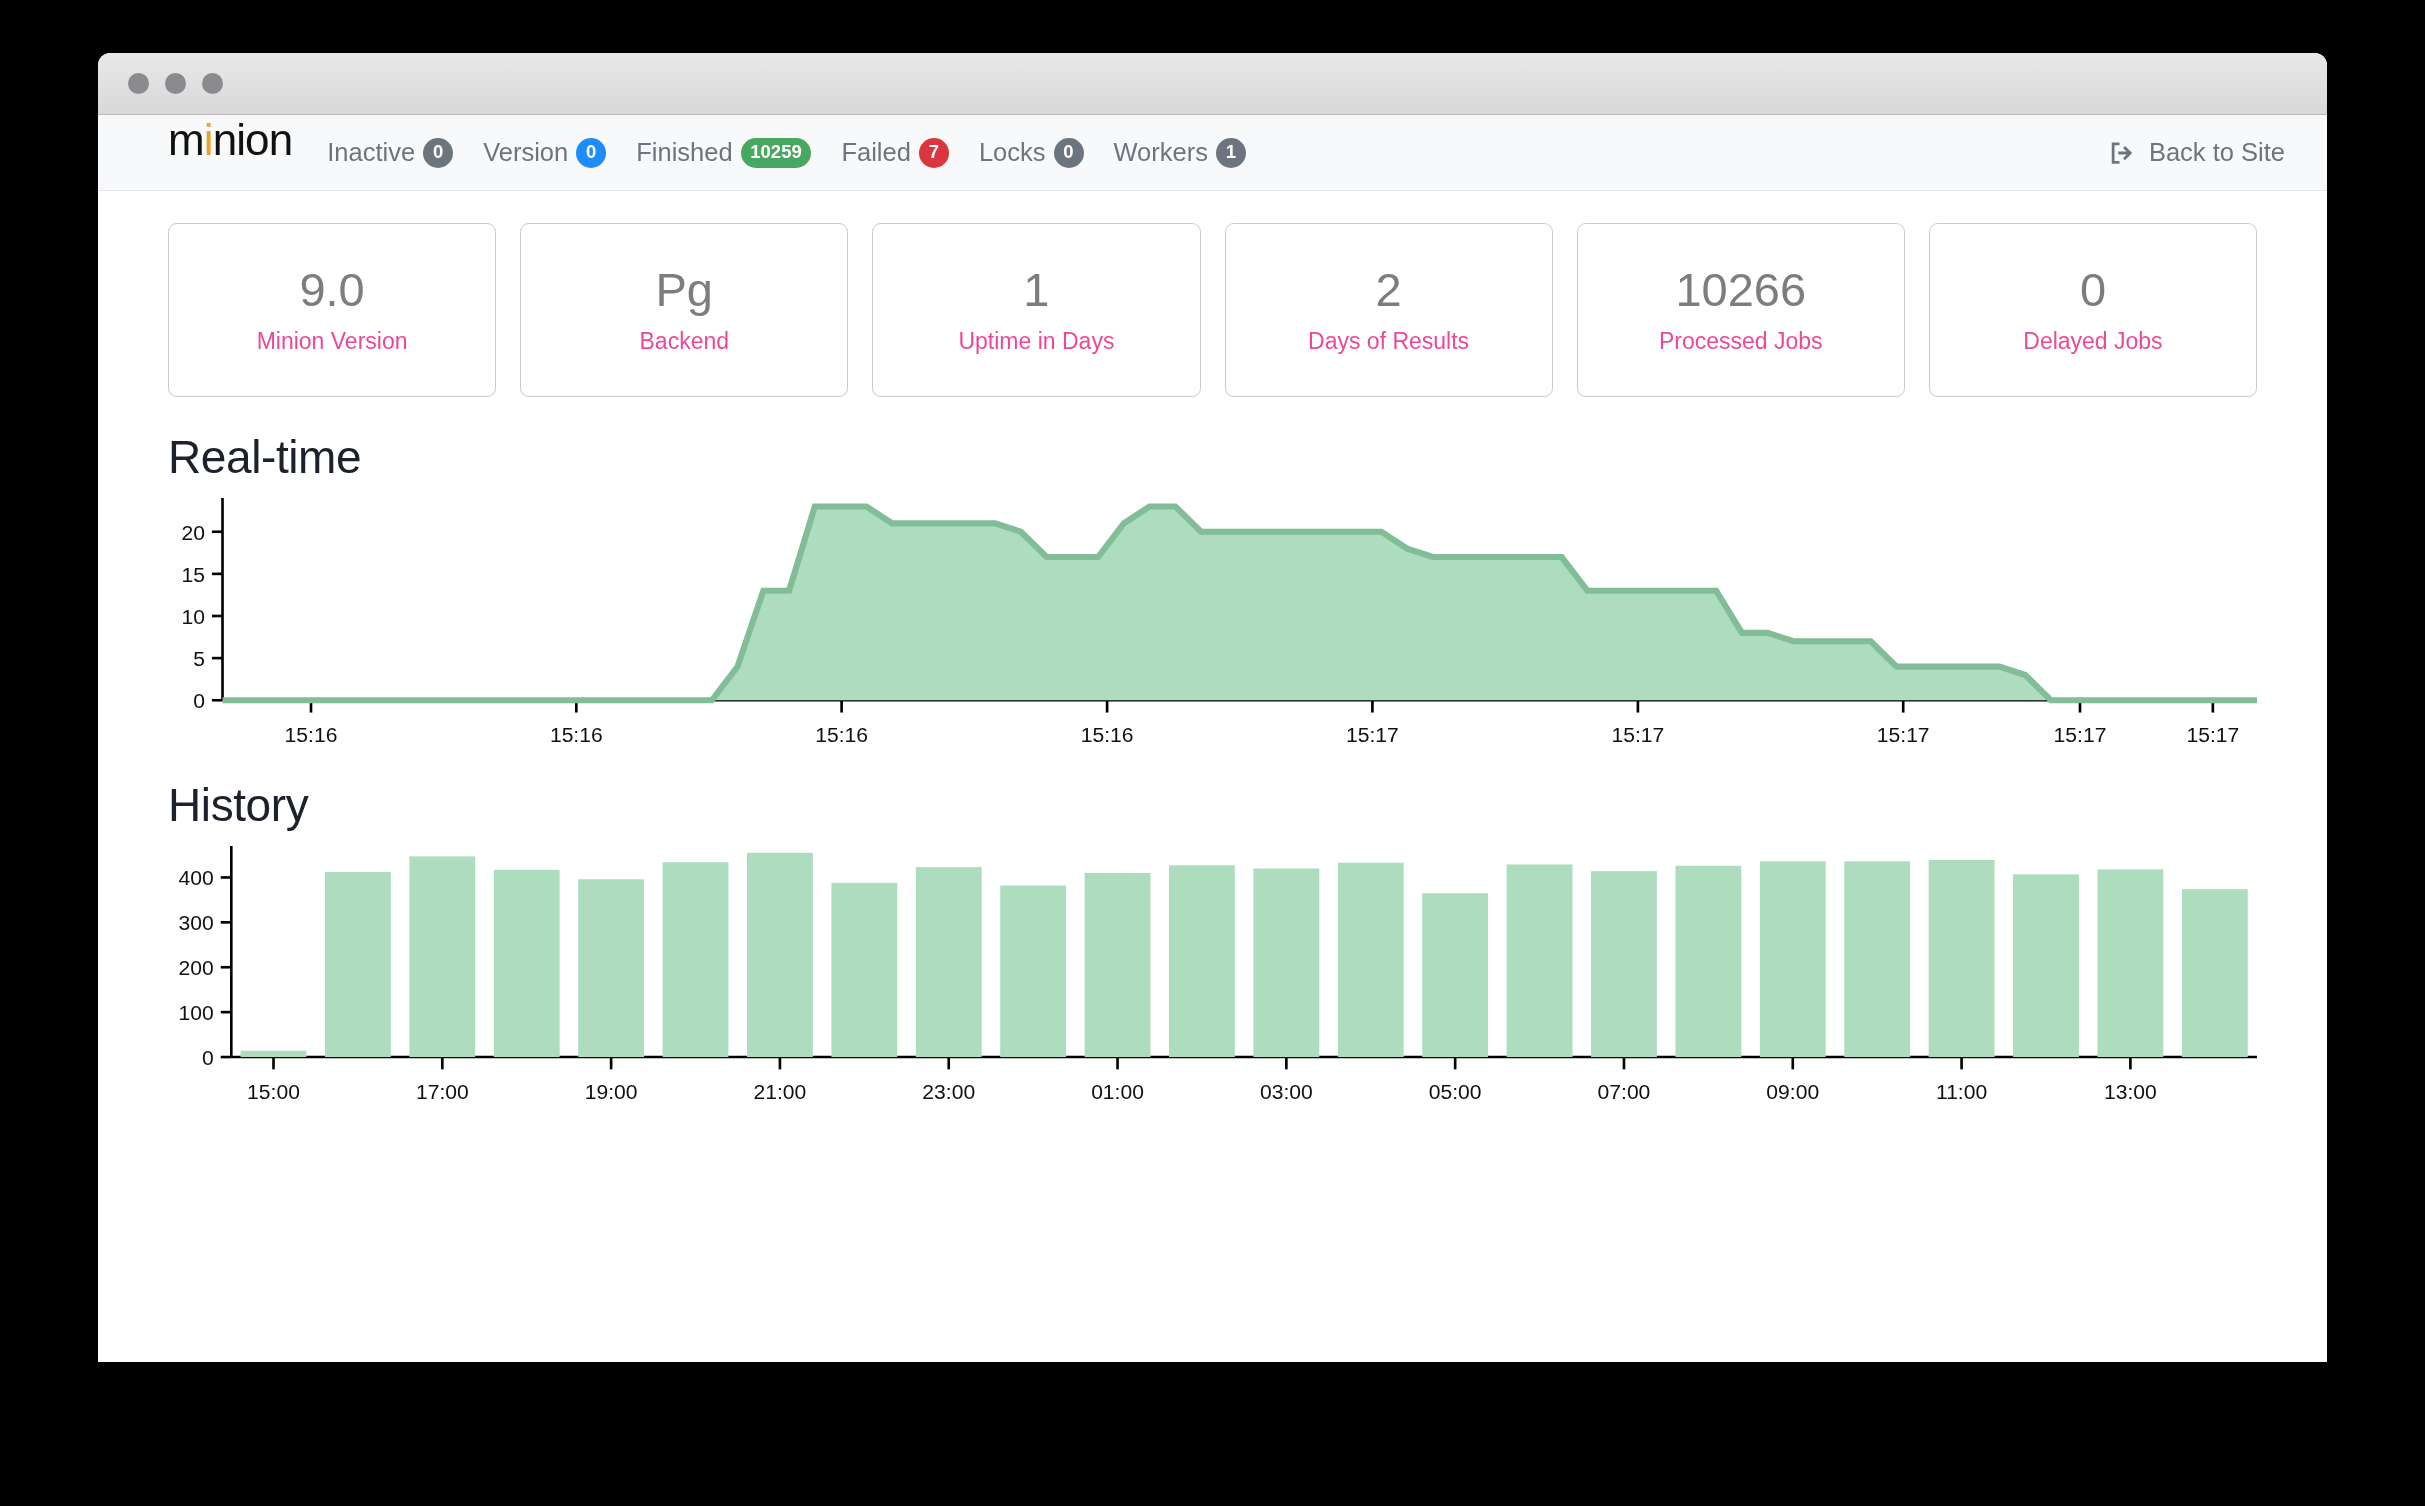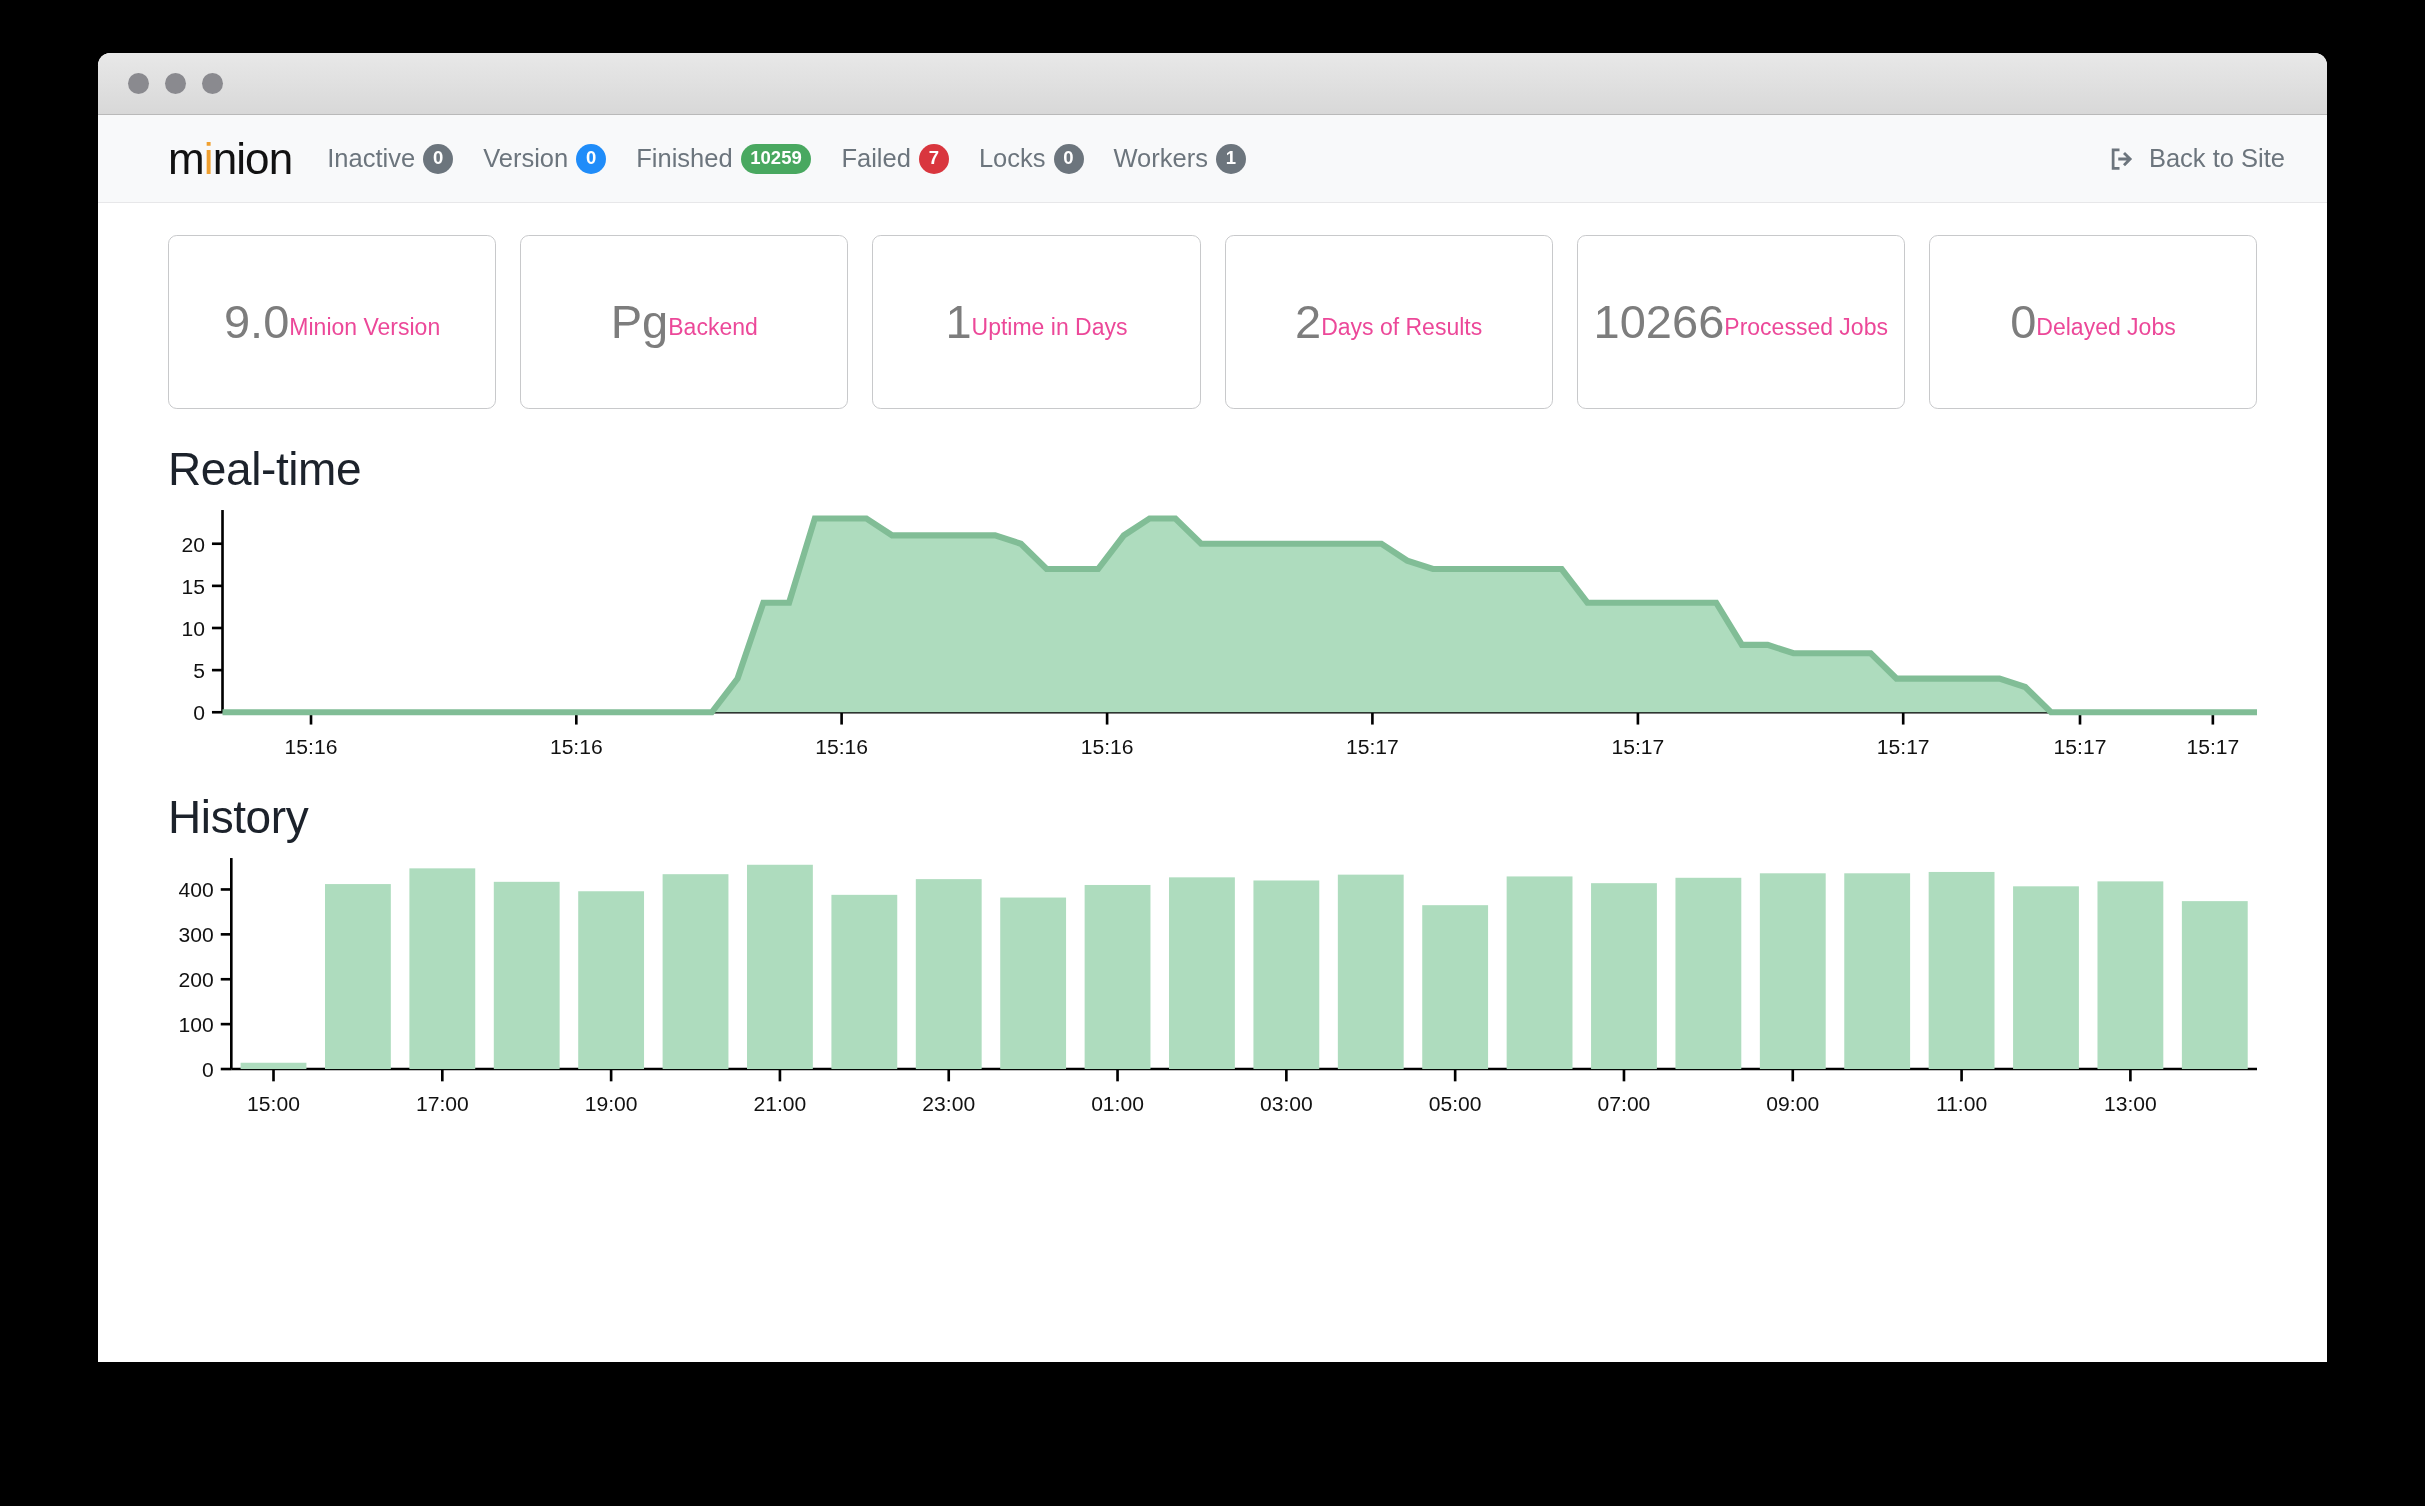--- a/index.html
+++ b/index.html
@@ -25,24 +25,24 @@
     background: linear-gradient(to bottom, #e8e8e8 0%, #d8d8d8 100%);
     border-bottom: 0.9px solid #b9b9b9;
     display: flex; align-items: center;
     padding-left: 30px;
     gap: 16px;
   }
   .dot { width: 21px; height: 21px; border-radius: 50%; background: #8a8a8f; }
 
   
   .navbar {
-    height: 88px;
+    height: 76px;
     background: #f8f9fa;
     border-bottom: 0.9px solid #e7e7e9;
-    display: flex; align-items: center;
+    display: flex; 
     padding: 0 42px 0 70px;
   }
   .brand {
     font-size: 44px;
     font-weight: 400;
     letter-spacing: -0.9px;
     color: #111111;
     margin-right: 35px;
     position: relative;
     white-space: nowrap;
@@ -76,21 +76,21 @@
   .cards {
     display: flex; gap: 24px;
     padding: 10.5px 70px 0 70px;
   }
   .card {
     flex: 1 1 0;
     height: 174px;
     border: 0.9px solid #c8c9cb;
     border-radius: 8.8px;
     background: #fff;
-    display: flex; 
+    display: flex; flex-direction: column;
     align-items: center; justify-content: center;
   }
   .card-value { font-size: 47px; color: #7d7d7d; font-weight: 400; line-height: 1.1; }
   .card-label { font-size: 23px; color: #ec4899; margin-top: 12.3px; }
 
   .section-title {
     font-size: 46px; font-weight: normal; color: #1c222b;
     padding: 33px 0 7px 70px;
     letter-spacing: -0.4px;
   }

